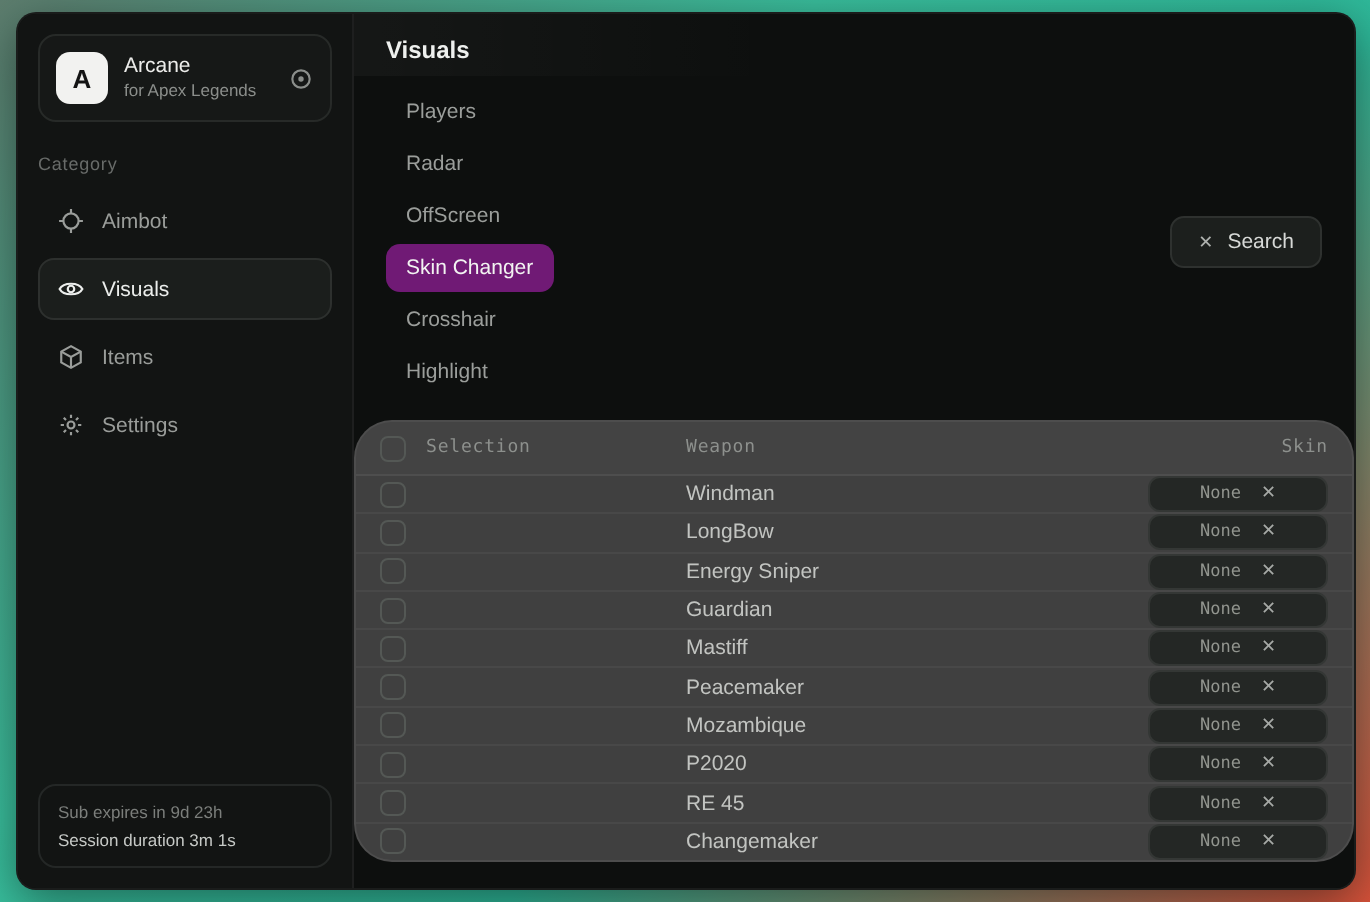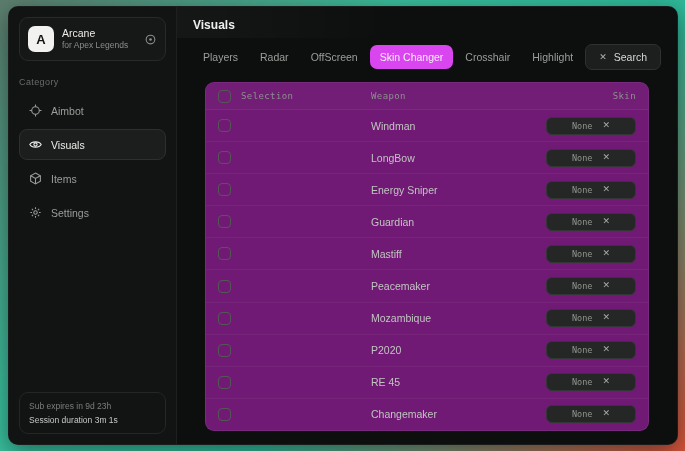--- a/index.html
+++ b/index.html
@@ -56,31 +56,31 @@
   .main-header {
     padding:11px 16px 6px;
     background:linear-gradient(90deg, rgba(255,255,255,0.035), rgba(255,255,255,0) 42%);
   }
   .main-title { font-size:12px; font-weight:bold; color:#eef0ee; }
   .tabs-row { display:flex; align-items:center; padding:6px 16px 0; gap:2px; }
   .tab {
     padding:6px 10px; border-radius:7px;
     font-size:10.5px; color:#9b9e9b; white-space:nowrap; cursor:default;
   }
-  .tab.selected { background:#d946ef; color:#f2f3f1; }
+  .tab.selected { background:#701a75; color:#f2f3f1; }
   .search-btn {
     margin-left:auto; display:flex; align-items:center; gap:7px;
     background:#1c1f1d; border:1px solid #2e312f; border-radius:7px;
     padding:6px 13px; color:#d6d8d6; font-size:10.5px; cursor:default;
   }
   .search-x { font-size:9px; color:#aeb1ae; line-height:1; }
   .table-card {
-    margin:12px 28px 13px; flex:1;
-    border:1px solid rgba(255,255,255,0.07); border-radius:9px;
-    background:#701a75; display:flex; flex-direction:column; overflow:hidden;
+    margin:12px 0 13px; flex:1;
+    border:1px solid rgba(255,255,255,0.07); border-radius:19px;
+    background:#404040; display:flex; flex-direction:column; overflow:hidden;
   }
   .trow { display:grid; grid-template-columns:153px 1fr 110px; align-items:center; padding:0 12px; }
   .thead {
     height:27px; flex:none;
     background:rgba(255,255,255,0.018);
     border-bottom:1px solid rgba(255,255,255,0.06);
     font-family:"DejaVu Sans Mono", monospace;
     font-size:9px; color:#8d908d; letter-spacing:0.4px;
   }
   .sel-cell { display:flex; align-items:center; gap:10px; }
@@ -177,21 +177,21 @@
       <div class="session-line2">Session duration 3m 1s</div>
     </div>
   </aside>
 
   <section class="main">
     <div class="main-header">
       <div class="main-title">Visuals</div>
     </div>
 
     <div class="tabs-row">
-      <div id="tab-list" style="display:flex;gap:2px;">
+      <div id="tab-list" style="display:flex;gap:2px;flex-direction:column;">
   <div class="tab">Players</div>
 
   <div class="tab">Radar</div>
 
   <div class="tab">OffScreen</div>
 
   <div class="tab selected">Skin Changer</div>
 
   <div class="tab">Crosshair</div>
 

